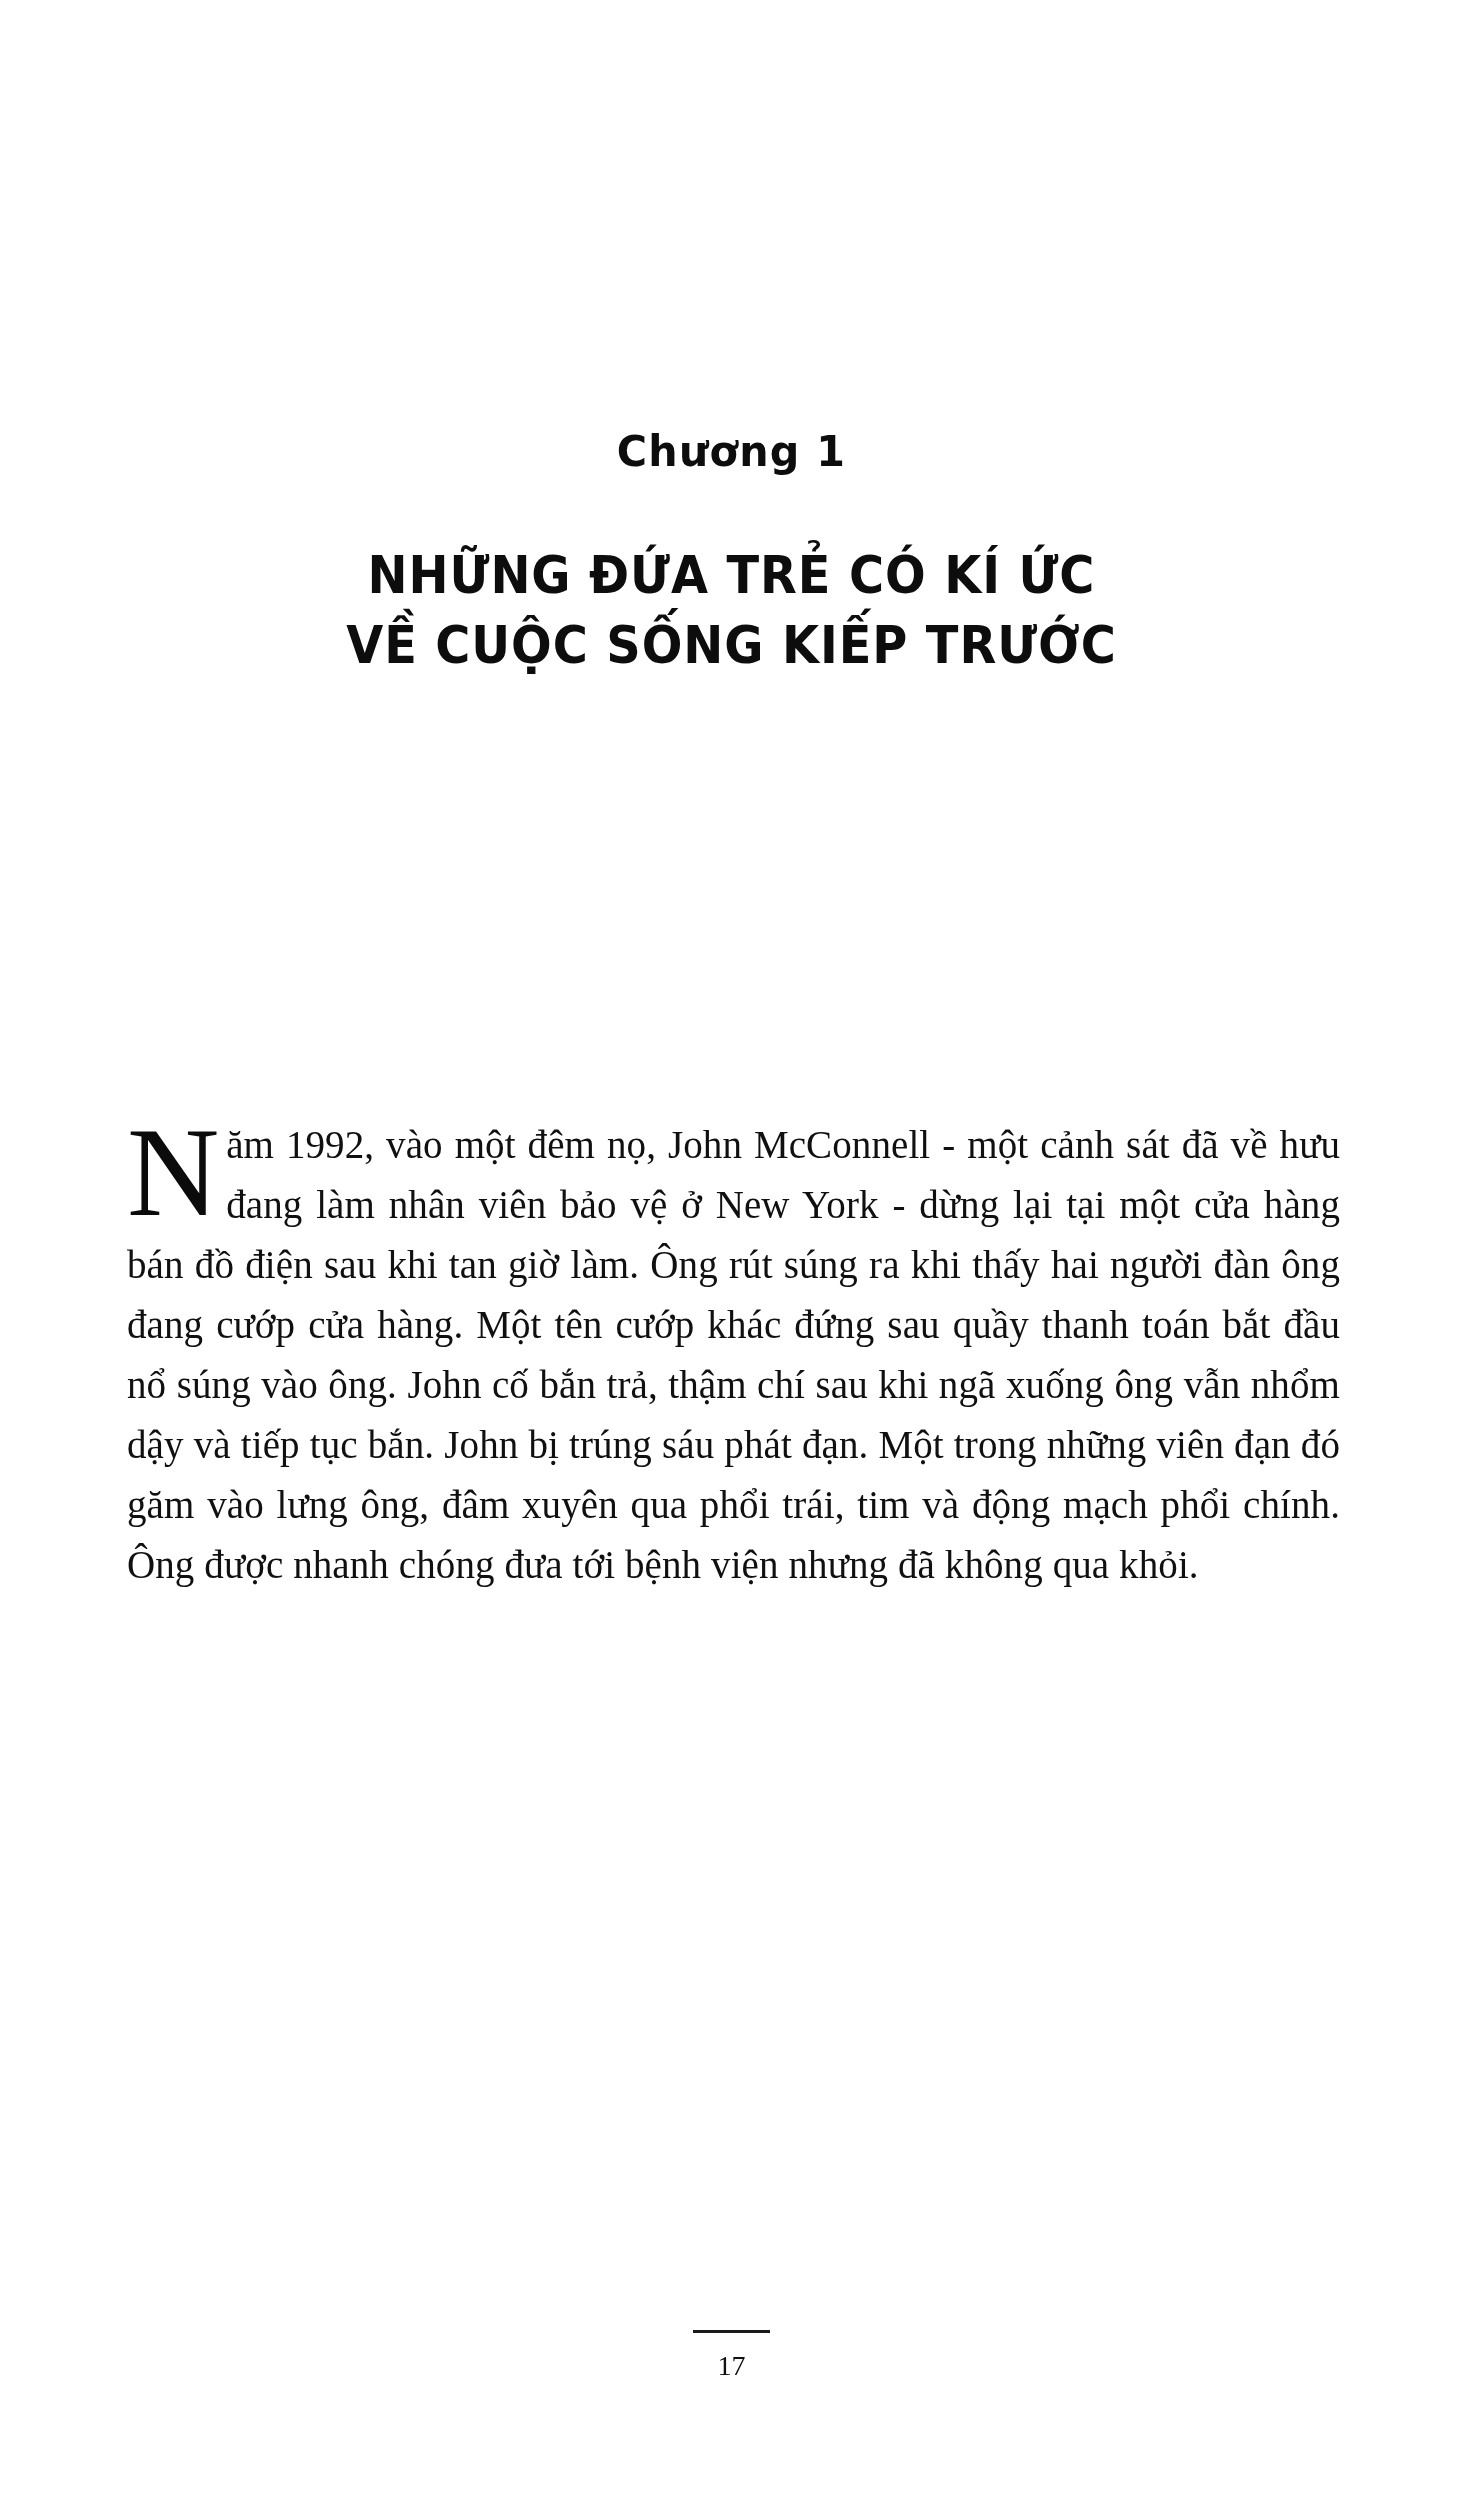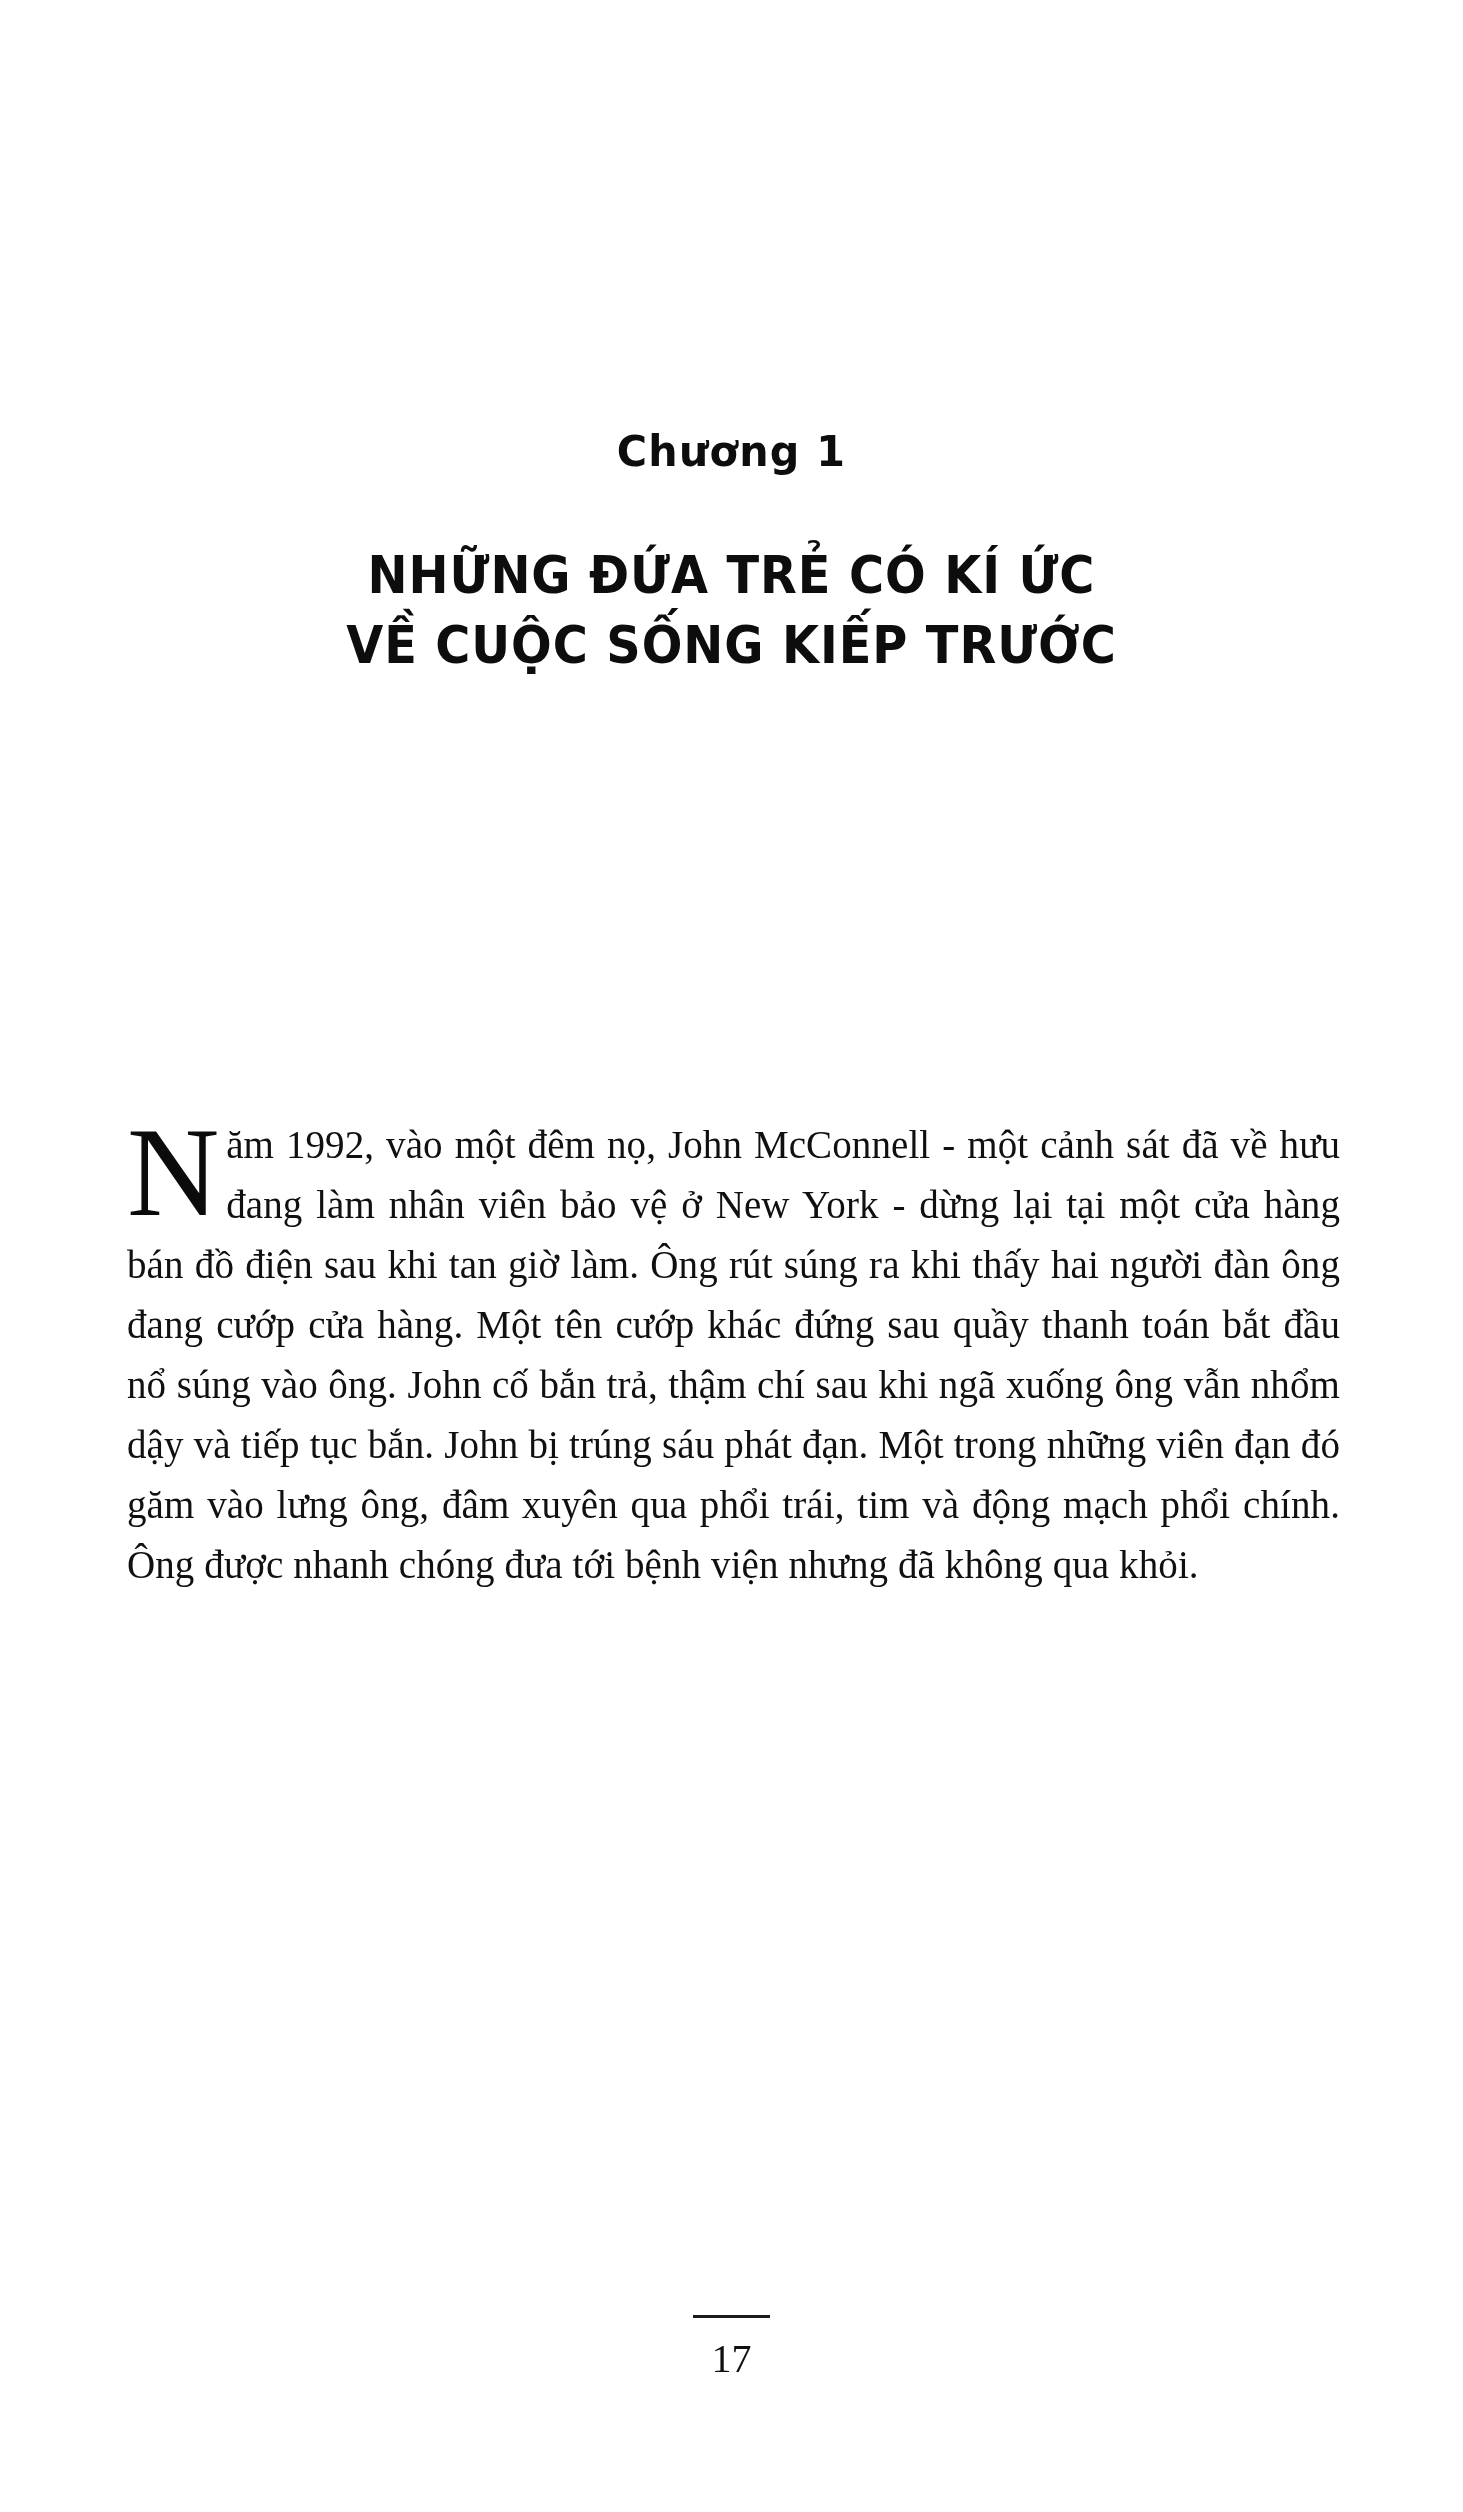--- a/index.html
+++ b/index.html
@@ -89,21 +89,21 @@
     bottom: 130px;
     text-align: center;
   }
   .footer-rule {
     width: 77px;
     height: 2.6px;
     background: #1a1a1a;
     margin: 0 auto 17px auto;
   }
   .page-number {
-    font-size: 40px;
+    font-size: 28px;
     color: #101010;
     font-family: "Liberation Serif", serif;
   }
 </style>
 </head>
 <body>
 
 <div class="page">
 
   <div class="chapter-block">

